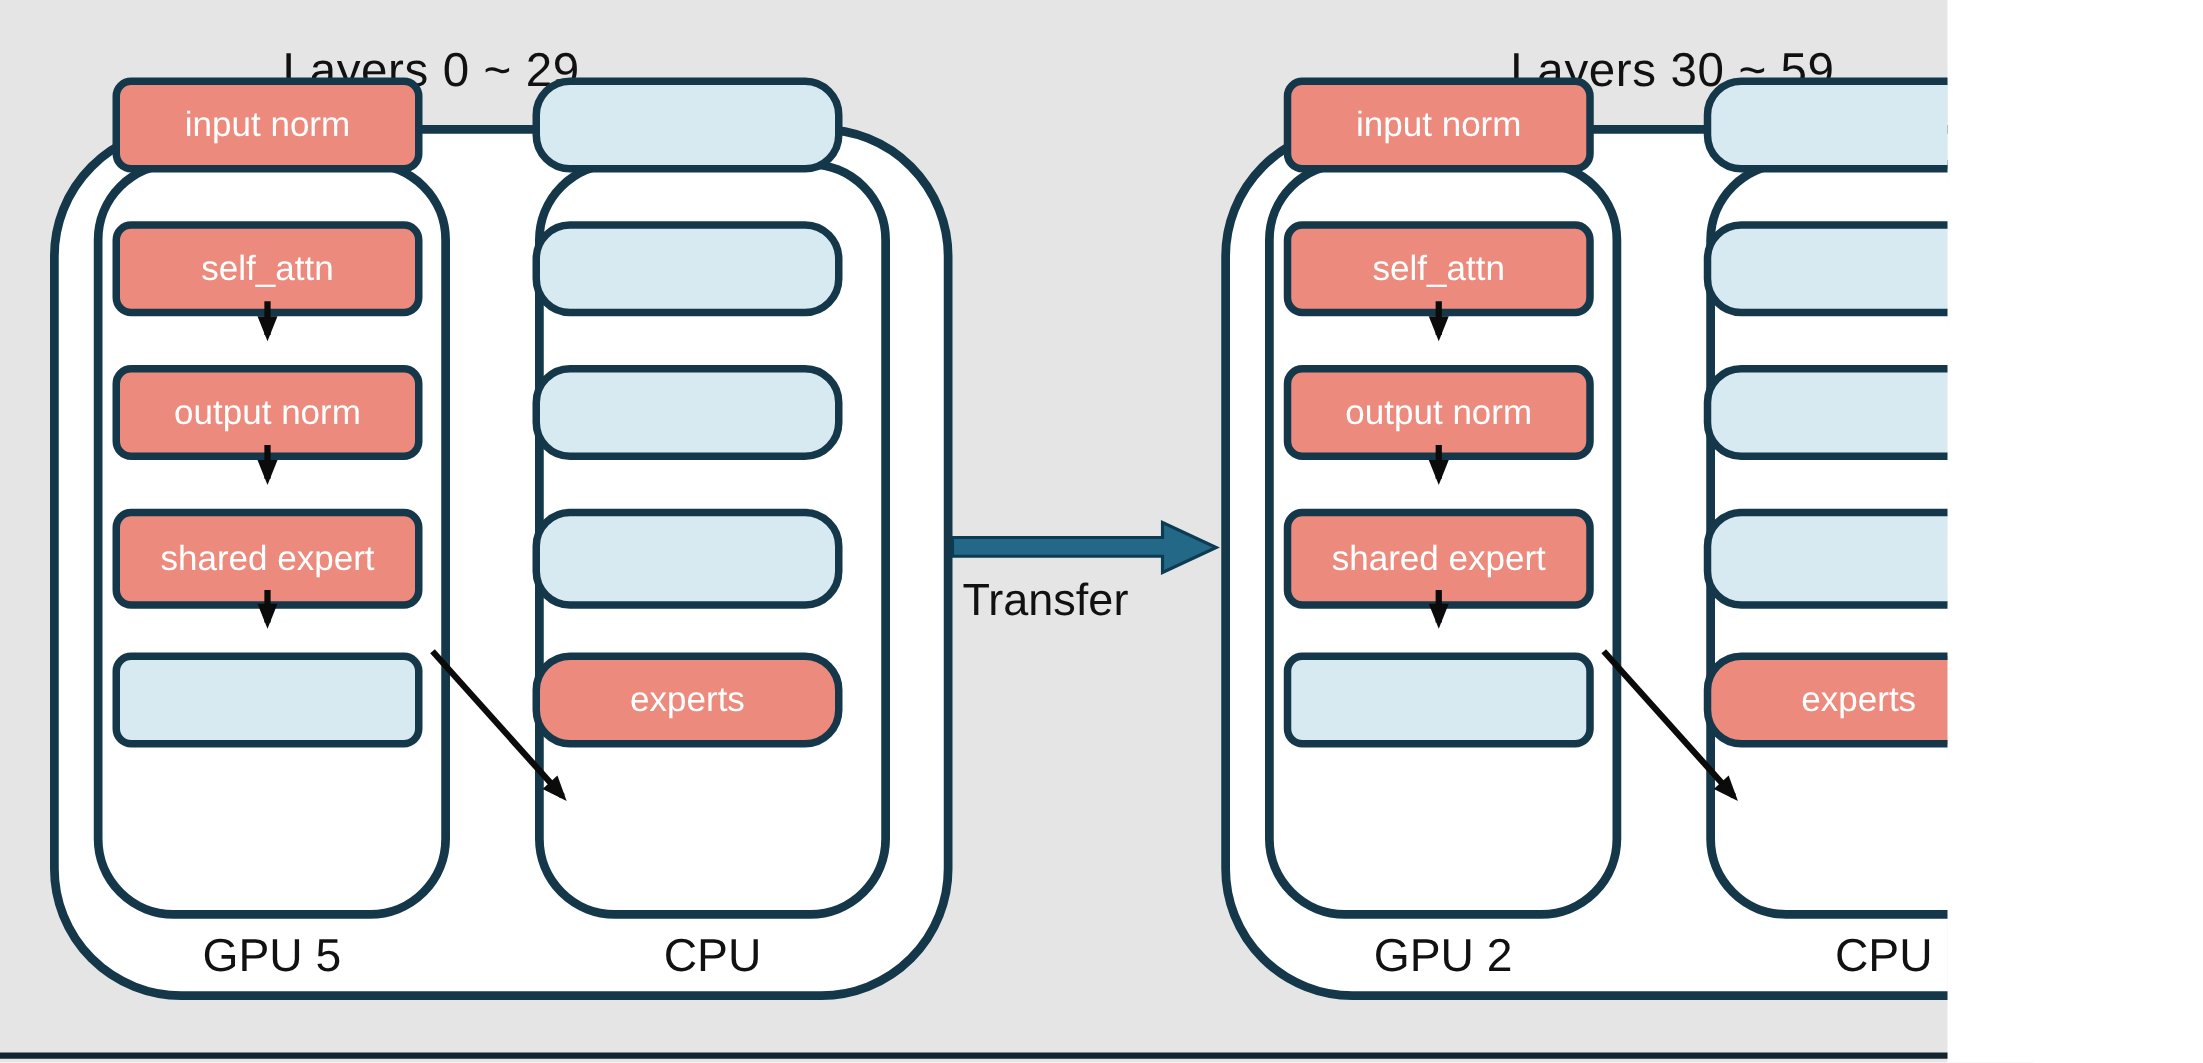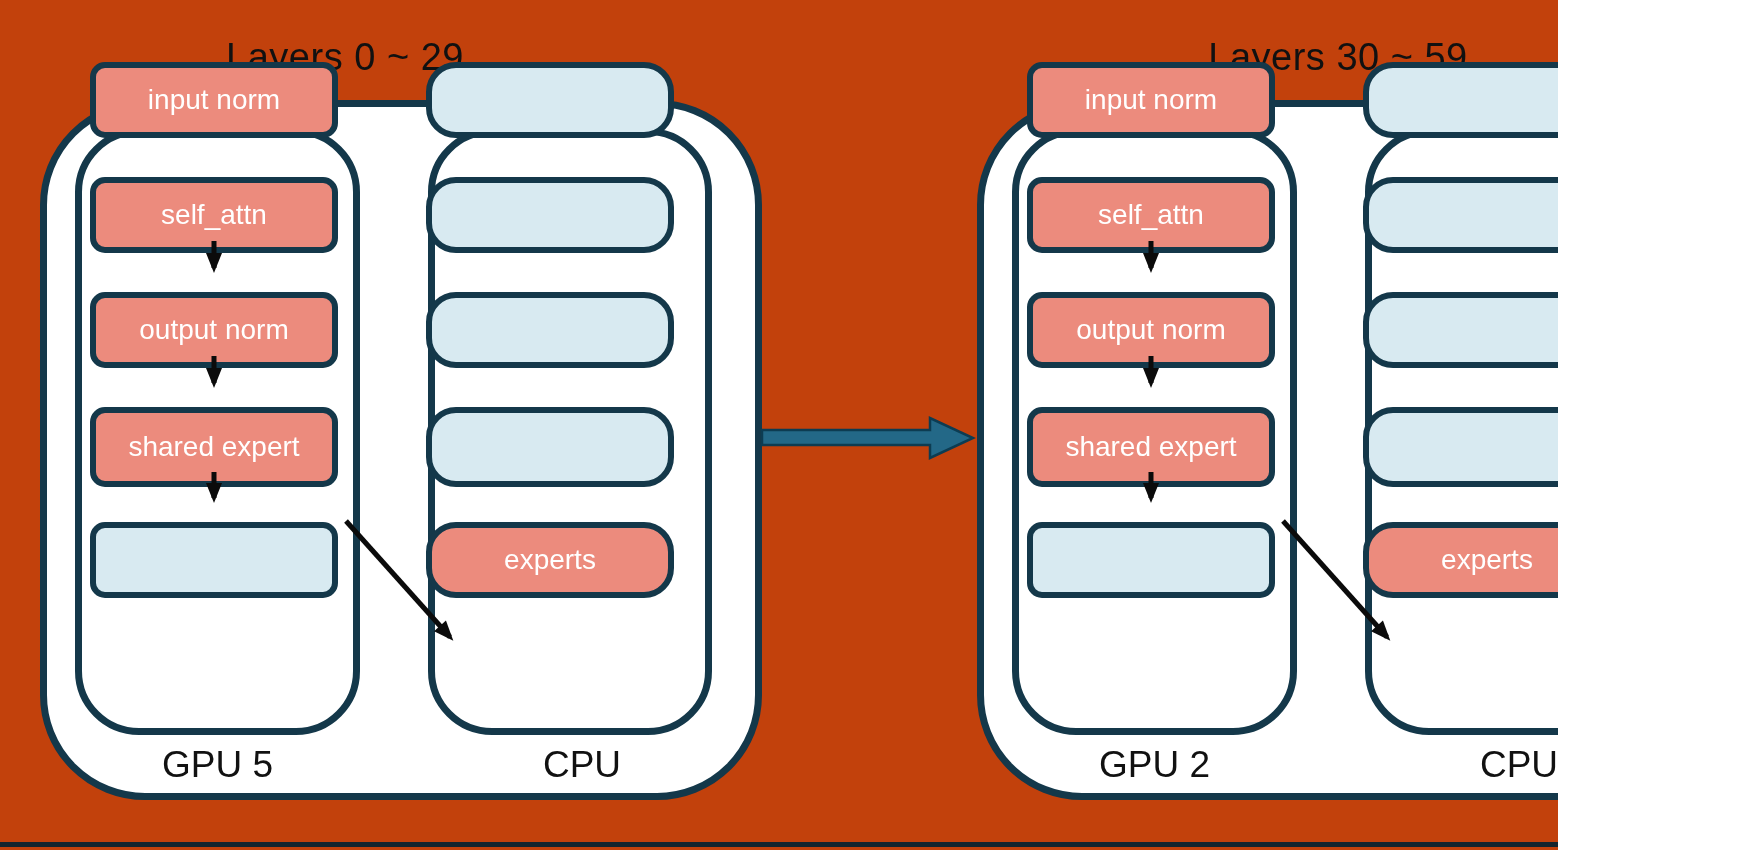--- a/index.html
+++ b/index.html
@@ -1,36 +1,36 @@
 <!DOCTYPE html>
 <html><head>
 <meta charset="utf-8">
 <style>
   html,body{margin:0;padding:0;background:#fff;}
-  #canvas{position:relative;width:1558px;height:850px;background:#c2410c;overflow:hidden;
+  #canvas{position:relative;width:1558px;height:850px;background:#e5e5e5;overflow:hidden;
           font-family:"Liberation Sans", sans-serif;}
   .group{position:absolute;top:0;height:810px;width:722px;}
   .group-title{position:absolute;top:36px;font-size:38px;color:#111;text-align:center;
                letter-spacing:0.5px;white-space:nowrap;}
   .outer-box{position:absolute;top:100px;left:0;width:722px;height:700px;
              border:7px solid #14384a;border-radius:105px;box-sizing:border-box;background:#fff;}
   .device-col{position:absolute;top:128px;height:607px;border:7px solid #14384a;
               border-radius:64px;box-sizing:border-box;background:#fff;}
   .col-gpu{left:35px;width:285px;}
   .col-cpu{left:388px;width:284px;}
   .layer-box{position:absolute;width:248px;height:76px;border:6px solid #14384a;border-radius:15px;
              box-sizing:border-box;display:flex;align-items:center;justify-content:center;
              font-size:28px;color:#ffffff;}
   .layer-box.active{background:#ec8b7d;}
   .layer-box.empty{background:#d8eaf1;}
   .gpu-x{left:50px;}
   .cpu-x{left:386px;border-radius:30px;}
   .col-label{position:absolute;top:744px;font-size:37px;color:#111;text-align:center;}
   .lbl-gpu{left:35px;width:285px;}
-  .lbl-cpu{left:400px;width:284px;}
+  .lbl-cpu{left:388px;width:284px;}
   .transfer-label{position:absolute;left:770px;top:456px;font-size:36px;line-height:47px;color:#111;}
   .overlay{position:absolute;left:0;top:0;pointer-events:none;}
   .bottom-bar{position:absolute;left:0;top:842px;width:1762px;height:5px;background:#13242e;}
 </style>
 </head>
 <body>
 
 <div id="canvas">
 
   <div class="group" style="left:40px;">
@@ -71,20 +71,21 @@
     <div class="layer-box empty cpu-x" style="top:177px;"></div>
     <div class="layer-box empty cpu-x" style="top:292px;"></div>
     <div class="layer-box empty cpu-x" style="top:407px;height:80px;"></div>
     <div class="layer-box active cpu-x" style="top:522px;">experts</div>
 
     <div class="col-label lbl-gpu">GPU 2</div>
     <div class="col-label lbl-cpu">CPU</div>
   </div>
 
   <div class="transfer-label">
+    <div>Transfer</div>
   </div>
 
   <svg class="overlay" width="1762" height="850" viewBox="0 0 1762 850">
     <defs>
       <marker id="ah" markerUnits="userSpaceOnUse" markerWidth="26" markerHeight="26" refX="17" refY="12" orient="auto">
         <path d="M2,4 L22,12 L2,20 Z" fill="#0b0b0b"></path>
       </marker>
     </defs>
 
     <line x1="214" y1="241" x2="214" y2="268" stroke="#0b0b0b" stroke-width="5" marker-end="url(#ah)"></line>

